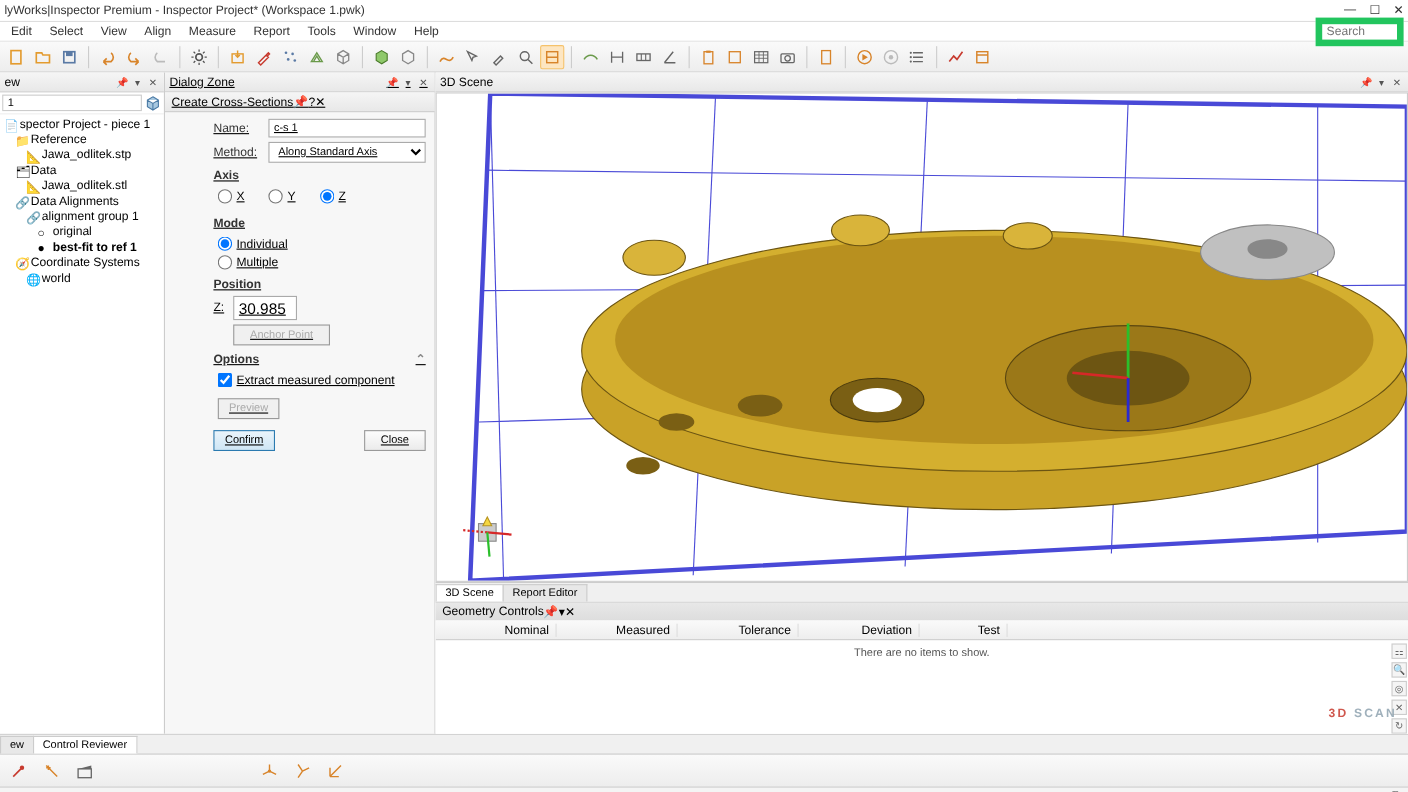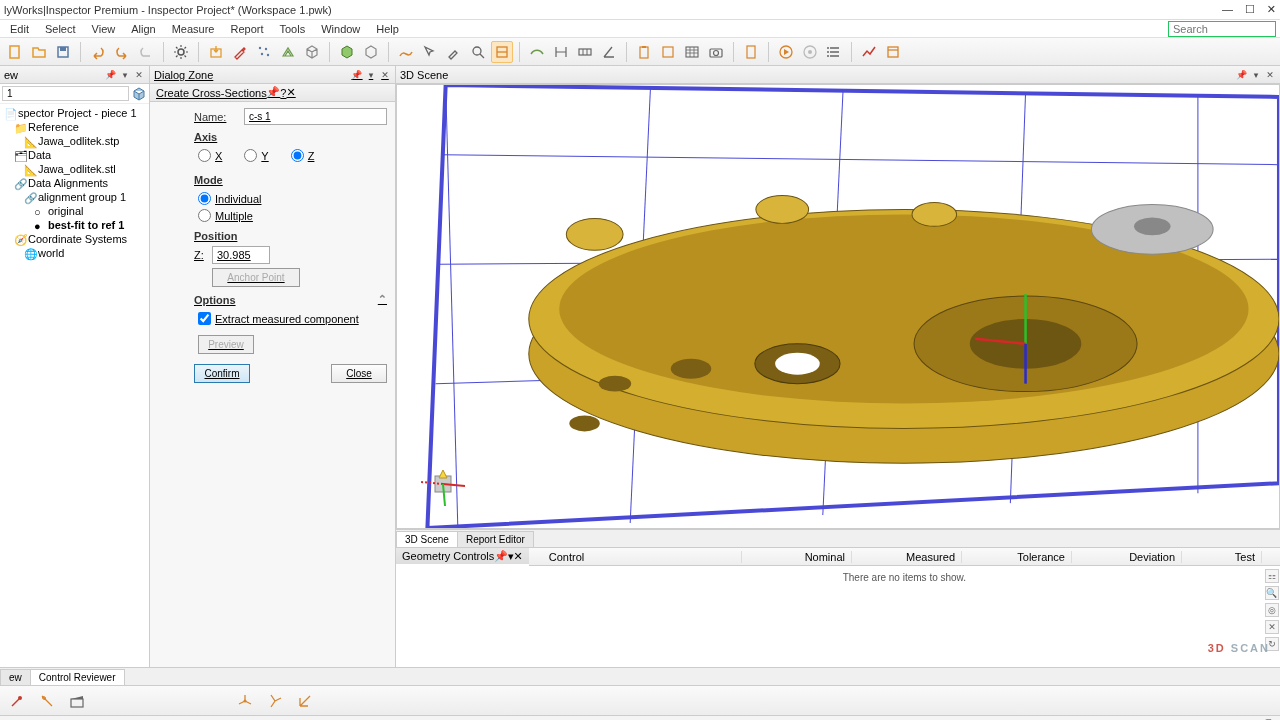--- a/index.html
+++ b/index.html
@@ -7,21 +7,21 @@
 
 
 .titlebar { height: 20px; background: #fff; display: flex; align-items: center; padding: 0 4px; border-bottom: 1px solid #ddd; justify-content: flex-end; }
 .titlebar-text { flex: 1; color: #333; }
 .titlebar-controls { display: flex; gap: 12px; }
 .titlebar-controls span { color: #333; cursor: pointer; }
 
 
 .menubar { height: 18px; background: #fff; display: flex; align-items: center; padding: 0 4px; gap: 4px; border-bottom: 1px solid #e0e0e0; }
 .menubar span { padding: 2px 6px; color: #333; cursor: pointer; }
-.menubar .search { margin-left: auto; width: 108px; border: 1px solid #22c55e; padding: 1px 4px; color: #999; }
+.menubar .search { margin-left: auto; width: 80px; border: 6px solid #22c55e; padding: 1px 4px; color: #999; }
 
 
 .toolbar { height: 28px; background: linear-gradient(#fafafa,#ededed); display: flex; align-items: center; padding: 2px 4px; gap: 2px; border-bottom: 1px solid #ccc; }
 .tb-btn { width: 22px; height: 22px; display: flex; align-items: center; justify-content: center; border: 1px solid transparent; border-radius: 2px; cursor: pointer; }
 .tb-btn.active { background: #fde6c2; border-color: #f5c26b; }
 .tb-sep { width: 1px; height: 20px; background: #ccc; margin: 0 4px; }
 .tb-btn svg { width: 16px; height: 16px; }
 
 
 .main { display: flex; height: 601px; }
@@ -49,39 +49,39 @@
 .row { display: flex; align-items: center; margin-bottom: 4px; gap: 6px; }
 .row label { width: 44px; color: #333; }
 .row input[type=text], .row select { flex: 1; border: 1px solid #aaa; padding: 2px 4px; background: #fff; font-size: 10px; }
 .section-h { font-weight: bold; margin: 6px 0 4px; color: #333; display:flex; align-items:center; }
 .section-h .chev { margin-left:auto; color:#888; }
 .radio-row { display: flex; gap: 22px; padding: 2px 0 6px 4px; }
 .radio-row label, .chk-row label { display: flex; align-items: center; gap: 4px; font-size:10px; }
 .chk-row { padding: 2px 0 2px 4px; }
 .pos-row { display:flex; align-items:center; gap:6px; margin:4px 0; }
 .pos-row span { width:12px; }
-.pos-row input { width: 58px; border:1px solid #aaa; padding:2px 4px; font-size:11px; }
+.pos-row input { width: 58px; border:1px solid #aaa; padding:2px 4px; font-size:14px; }
 .btn { border: 1px solid #999; background: linear-gradient(#fdfdfd,#ebebeb); padding: 3px 0; font-size: 10px; cursor: pointer; text-align:center; }
 .btn.disabled { color: #aaa; background: #f0f0f0; }
 .btn.primary { border-color: #2a7ab0; background: linear-gradient(#eaf4fb,#cfe6f5); }
 .btn-row { display: flex; gap: 6px; margin-top: 10px; }
 .btn-row .btn { width: 56px; }
 .btn-row .gap { flex:1; }
 .anchor-btn { margin: 4px 0 4px 18px; width: 88px; }
 
 
 .scene-panel { flex: 1; display: flex; flex-direction: column; background: #fff; }
 .scene-view { flex: 1; background: #fff; position: relative; overflow: hidden; border:1px solid #ccc; }
 .scene-view svg { width:100%; height:100%; }
 .scene-tabs { height: 18px; background: #f0f0f0; display: flex; align-items: flex-end; border-top: 1px solid #ccc; }
 .scene-tab { padding: 2px 8px; border: 1px solid #ccc; border-bottom: none; background: #fff; font-size: 10px; margin-right: -1px; cursor:pointer; }
 .scene-tab.inactive { background: #e8e8e8; }
 
 
-.geo-panel { height: 120px; border-top: 1px solid #ccc; background: #fff; display:flex; flex-direction:row; }
+.geo-panel { height: 120px; border-top: 1px solid #ccc; background: #fff; display:flex; flex-direction:column; }
 .geo-header { height: 16px; background: linear-gradient(#e8e8e8,#ddd); display:flex; align-items:center; padding:0 6px; font-size:10px; }
 .geo-table { flex:1; position:relative; overflow:hidden; }
 .geo-cols { display:flex; background:linear-gradient(#fafafa,#eee); border-bottom:1px solid #ccc; height:18px; align-items:center; font-size:10px; }
 .geo-col { border-right:1px solid #ddd; padding:0 6px; text-align:right; }
 .geo-col.first { flex:1; text-align:left; padding-left:20px; }
 .geo-empty { text-align:center; padding:6px; font-size:10px; color:#555; }
 .geo-side { position:absolute; right:0; top:18px; width:16px; display:flex; flex-direction:column; gap:3px; padding:3px 1px; }
 .geo-side div { width:14px; height:14px; border:1px solid #ccc; background:#f5f5f5; font-size:9px; display:flex; align-items:center; justify-content:center; color:#666; cursor:pointer; }
 .watermark { position:absolute; right:10px; bottom:4px; font-size:46px; font-weight:bold; letter-spacing:2px; color:#8fa3b0; opacity:0.85; pointer-events:none; }
 .watermark .three { color:#c73a2e; }
@@ -393,20 +393,24 @@
       <span>Create Cross-Sections</span>
       <span class="spacer"></span>
       <span class="ctrl">📌</span>
       <span class="ctrl">?</span>
       <span class="ctrl">✕</span>
     </div>
     <div class="dialog-body">
       <div class="row">
         <label>Name:</label>
         <input type="text" value="c-s 1" style="">
+      </div>
+      <div class="row">
+        <label>Method:</label>
+        <select><option>Along Standard Axis</option></select>
       </div>
       <div class="section-h">Axis</div>
       <div class="radio-row">
         <label>
             <input type="radio" name="ax" style=""> 
             <span>X</span>
           </label>
         <label>
             <input type="radio" name="ax" style=""> 
             <span>Y</span>
@@ -520,21 +524,20 @@
     <div class="geo-panel">
       <div class="geo-header">
         <span>Geometry Controls</span>
         <span class="spacer"></span>
         <span class="ctrl">📌</span>
         <span class="ctrl">▾</span>
         <span class="ctrl">✕</span>
       </div>
       <div class="geo-table">
         <div class="geo-cols">
-          <div class="geo-col first">Control</div>
           <div class="geo-col" style="width:110px">Nominal</div>
           <div class="geo-col" style="width:110px">Measured</div>
           <div class="geo-col" style="width:110px">Tolerance</div>
           <div class="geo-col" style="width:110px">Deviation</div>
           <div class="geo-col" style="width:80px">Test</div>
           <div style="width:18px"></div>
         </div>
         <div class="geo-empty">There are no items to show.</div>
         <div class="geo-side">
           <div>⚏</div>

